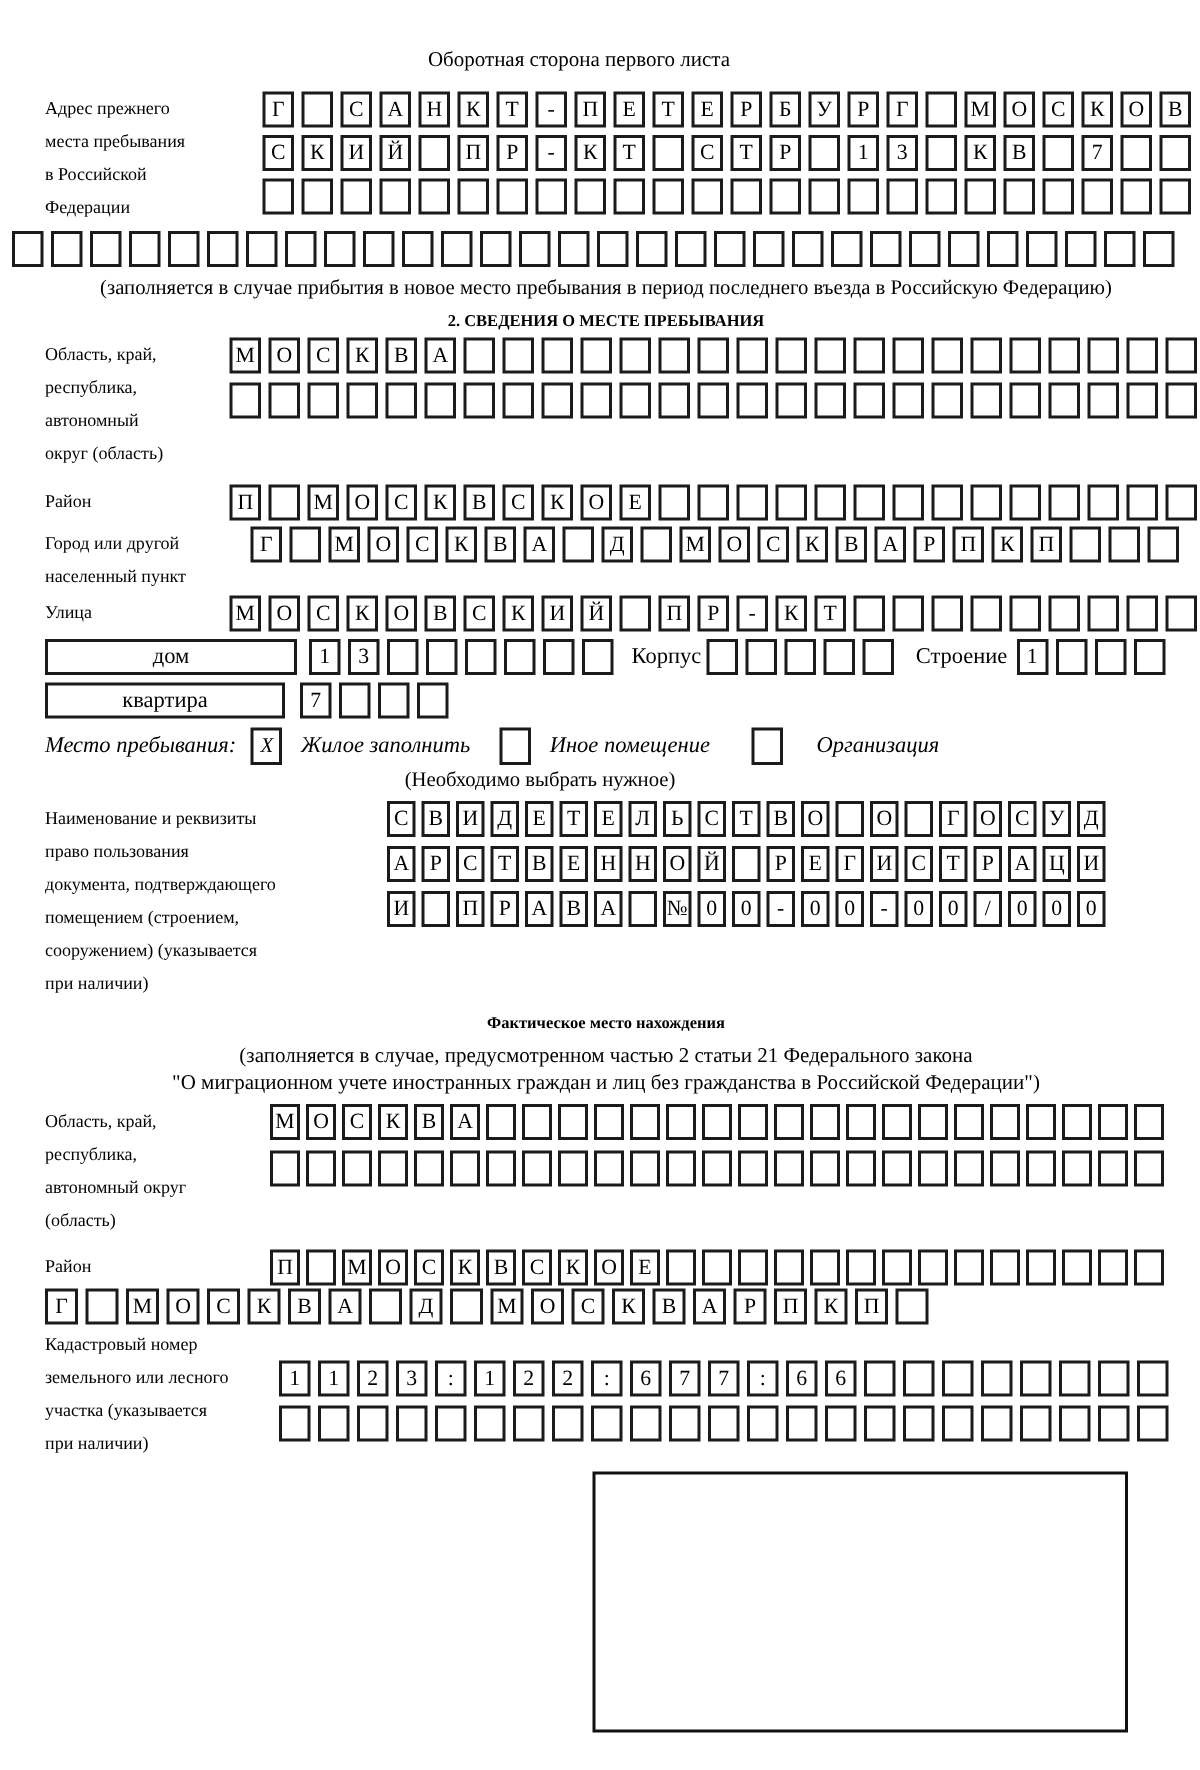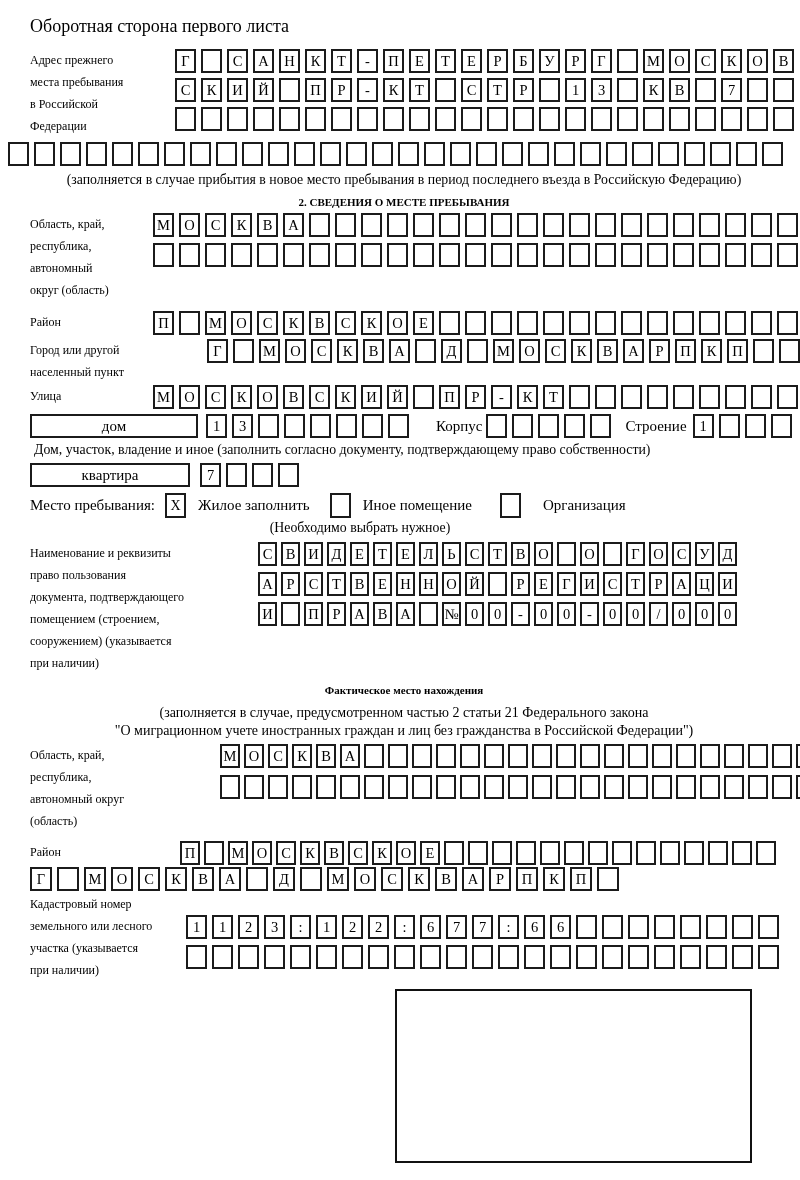--- a/index.html
+++ b/index.html
@@ -2,21 +2,21 @@
 <html><head>
 <meta charset="utf-8">
 <style>
   html,body{margin:0;padding:0;background:#fff;}
   .page{
     width:800px;height:1180px;box-sizing:border-box;
     background:#fff;color:#000;
     font-family:"Liberation Serif","DejaVu Serif",serif;
     padding:10px 8px 0 30px;overflow:hidden;position:relative;
   }
-  .hdr{ text-align:left;padding-right:50px;font-size:18px;margin-top:6px; }
+  .hdr{ text-align:center;padding-right:50px;font-size:14px;margin-top:23px; }
 
   .frow{display:flex;align-items:flex-start;}
   .flabel{font-size:12px;line-height:22px;flex:none;}
   .flabel span{display:block;}
   .rows{display:flex;flex-direction:column;gap:5px;}
 
   .cells{display:flex;}
   .cell{
     flex:none;box-sizing:border-box;height:24px;
     border:2px solid #1b1b1b;background:#fff;
@@ -37,30 +37,30 @@
   .center{text-align:center;margin-left:-22px;width:792px;}
   .sect-title{font-weight:bold;font-size:11px;text-align:center;margin-left:-22px;width:792px;}
 
   .hrow{display:flex;align-items:center;}
   .field-box{
     box-sizing:border-box;height:24px;border:2px solid #1b1b1b;
     display:flex;align-items:center;justify-content:center;font-size:15px;flex:none;
   }
   .inline-lbl{font-size:15px;flex:none;}
 
-  .crow{display:flex;align-items:center;font-size:15px;}
+  .crow{display:flex;align-items:center;font-size:15px;font-style:italic;}
   .cbx{
     flex:none;box-sizing:border-box;width:21px;height:25px;border:2px solid #1b1b1b;
     display:flex;align-items:center;justify-content:center;font-size:14px;
   }
 
   .stamp-box{box-sizing:border-box;width:357px;height:174px;border:2px solid #111;margin:8px 0 0 365px;}
   .subtitle{font-size:14px;line-height:18px;}
   .indent14{margin-left:14px;}
-  .mt2{margin-top:2px;} .mt4{margin-top:4px;gap:40px;} .mt5{margin-top:5px;} .mt6{margin-top:6px;}
+  .mt2{margin-top:2px;} .mt4{margin-top:4px;} .mt5{margin-top:5px;} .mt6{margin-top:6px;}
   .mt8{margin-top:8px;} .mt10{margin-top:10px;} .mt12{margin-top:12px;}
 </style>
 </head>
 <body>
 
 <div class="page">
 
   <div class="hdr">Оборотная сторона первого листа</div>
 
   <div class="frow mt12">
@@ -352,37 +352,36 @@
     <div class="cells p25" style="margin-left:8px;">
         <span class="cell">1</span>
         <span class="cell">3</span>
         <span class="cell">&nbsp;</span>
         <span class="cell">&nbsp;</span>
         <span class="cell">&nbsp;</span>
         <span class="cell">&nbsp;</span>
         <span class="cell">&nbsp;</span>
         <span class="cell">&nbsp;</span>
       </div>
-    <div class="inline-lbl" style="margin-left:27px;">Корпус</div>
+    <div class="inline-lbl" style="margin-left:12px;">Корпус</div>
     <div class="cells p25" style="margin-left:4px;">
         <span class="cell">&nbsp;</span>
         <span class="cell">&nbsp;</span>
         <span class="cell">&nbsp;</span>
         <span class="cell">&nbsp;</span>
         <span class="cell">&nbsp;</span>
       </div>
     <div class="inline-lbl" style="margin-left:14px;">Строение</div>
     <div class="cells p25" style="margin-left:6px;">
         <span class="cell">1</span>
         <span class="cell">&nbsp;</span>
         <span class="cell">&nbsp;</span>
         <span class="cell">&nbsp;</span>
       </div>
   </div>
-  <div class="note" style="margin-top:4px;margin-left:4px;">Дом, участок, владение и иное (заполнить согласно документу, подтверждающему право собственности)</div>
 
   <div class="hrow mt5">
     <div class="field-box" style="width:160px;">квартира</div>
     <div class="cells p25" style="margin-left:10px;">
         <span class="cell">7</span>
         <span class="cell">&nbsp;</span>
         <span class="cell">&nbsp;</span>
         <span class="cell">&nbsp;</span>
       </div>
   </div>

